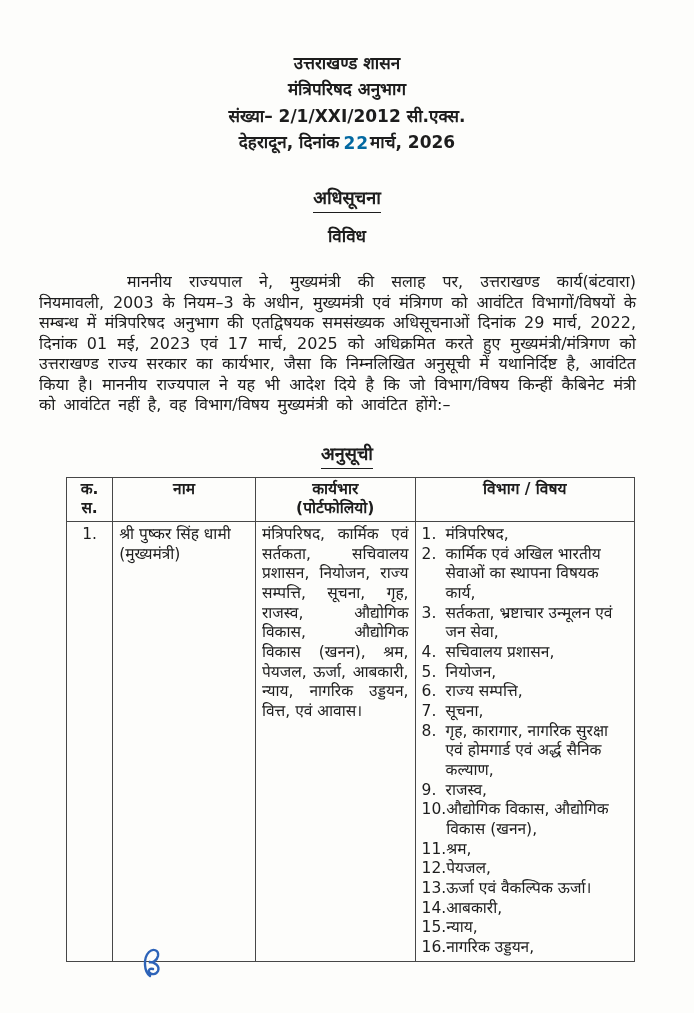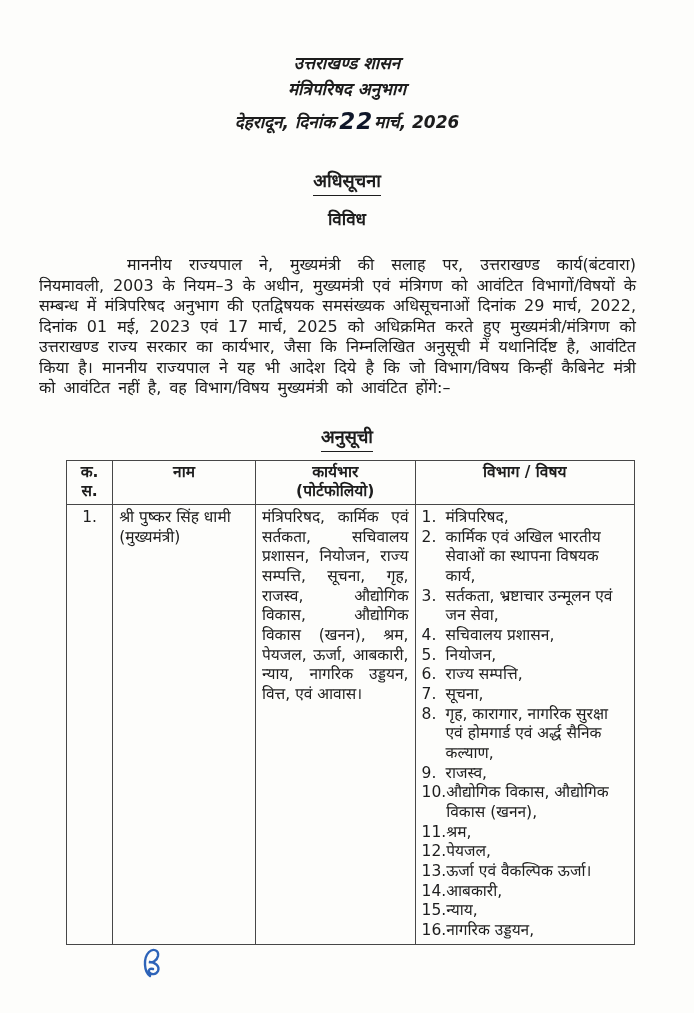--- a/index.html
+++ b/index.html
@@ -13,26 +13,25 @@
     overflow:hidden;
     box-shadow:0 0 4px rgba(0,0,0,.25);
   }
   
   .doc-header {
     padding-top:50px;
     text-align:center;
     font-weight:bold;
     font-size:17px;
     line-height:1.55;
-    font-style:italic;
   }
   .date-line { font-weight:bold; }
   .hw-day {
-    color:#0f172a;
-    font-size:23px;
+    color:#0369a1;
+    font-size:17px;
     font-weight:bold;
     letter-spacing:1px;
     margin:0 1px 0 4px;
     position:relative; top:1px;
   }
   
   .notif-title {
     margin-top:30px;
     text-align:center;
   }
@@ -92,20 +91,21 @@
   }
 </style>
 </head>
 <body>
 
 <div class="page">
 
   <div class="doc-header">
     <div>उत्तराखण्ड शासन</div>
     <div>मंत्रिपरिषद अनुभाग</div>
+    <div>संख्या– 2/1/XXI/2012 सी.एक्स.</div>
     <div class="date-line"><span>देहरादून, दिनांक</span><span class="hw-day">22</span><span>मार्च, 2026</span></div>
   </div>
 
   <div class="notif-title">
     <span>अधिसूचना</span>
   </div>
 
   <div class="subtitle">विविध</div>
 
   <p class="body-para"><span class="indent"></span><span>माननीय राज्यपाल ने, मुख्यमंत्री की सलाह पर, उत्तराखण्ड कार्य(बंटवारा) नियमावली, 2003 के नियम–3 के अधीन, मुख्यमंत्री एवं मंत्रिगण को आवंटित विभागों/विषयों के सम्बन्ध में मंत्रिपरिषद अनुभाग की एतद्विषयक समसंख्यक अधिसूचनाओं दिनांक 29 मार्च, 2022, दिनांक 01 मई, 2023 एवं 17 मार्च, 2025 को अधिक्रमित करते हुए मुख्यमंत्री/मंत्रिगण को उत्तराखण्ड राज्य सरकार का कार्यभार, जैसा कि निम्नलिखित अनुसूची में यथानिर्दिष्ट है, आवंटित किया है। माननीय राज्यपाल ने यह भी आदेश दिये है कि जो विभाग/विषय किन्हीं कैबिनेट मंत्री को आवंटित नहीं है, वह विभाग/विषय मुख्यमंत्री को आवंटित होंगे:–</span></p>

